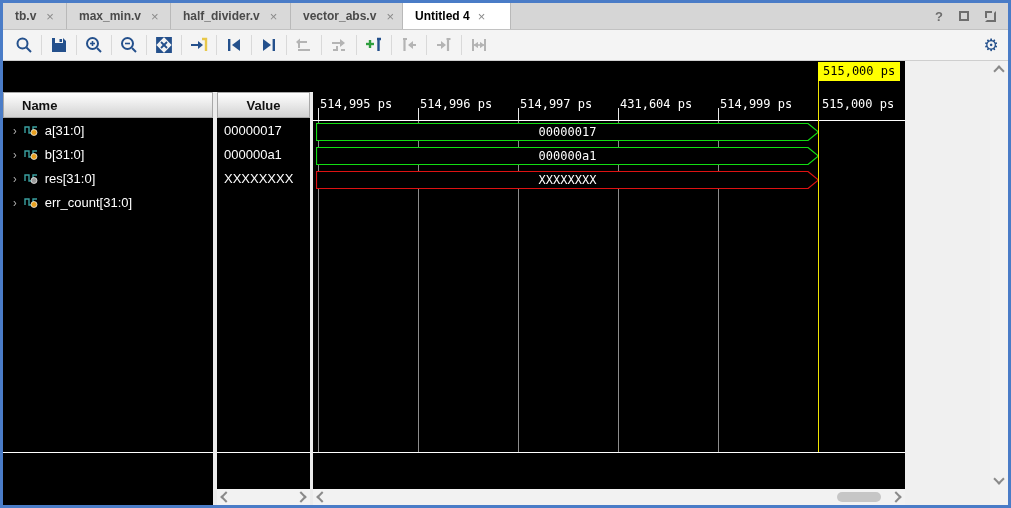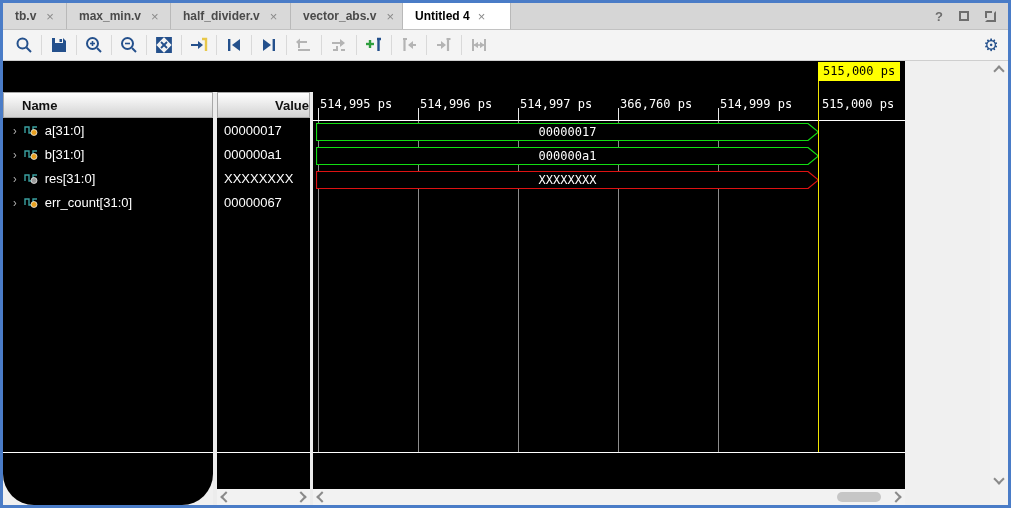--- a/index.html
+++ b/index.html
@@ -28,27 +28,27 @@
     background:#f4f4f4; border-bottom:1px solid #cfcfcf; display:flex; align-items:center; padding-left:4px; }
   .tbtn { width:34px; height:24px; display:flex; align-items:center; justify-content:center; }
   .tsep { width:1px; height:20px; background:#d9d9d9; }
   .tspacer { flex:1; }
   .gear { font-family:"DejaVu Sans", sans-serif; color:#24508c; font-size:17px; line-height:1; }
   
   .main-black-strip { position:absolute; left:0; top:58px; width:310px; height:31px; background:#000; z-index:5; }
   .gapcol { position:absolute; top:58px; height:444px; background:#ececec; z-index:1; }
   .gap1 { left:210px; width:4px; } .gap2 { left:307px; width:3px; }
   .panel { position:absolute; top:58px; height:444px; background:#000; z-index:2; }
-  .name-panel { left:0; width:210px;border-radius:31px; }
+  .name-panel { left:0; width:210px; }
   .value-panel { left:214px; width:93px; }
   .colhdr { position:absolute; left:0; top:31px; width:100%; height:26px;
     background:linear-gradient(#ffffff,#d2d2d2); border:1px solid #a8a8a8;
     font-size:13px; font-weight:bold; color:#111; display:flex; align-items:center; }
   .name-panel .colhdr { padding-left:18px; }
-  .value-panel .colhdr { justify-content:flex-end; }
+  .value-panel .colhdr { justify-content:center; }
   .rows { position:absolute; left:0; top:57px; width:100%; }
   .srow { height:24px; display:flex; align-items:center; color:#fff; font-size:13px; }
   .name-panel .srow { padding-left:10px; gap:7px; }
   .value-panel .srow { padding-left:7px; }
   .chev { color:#b0b0b0; font-size:11px; line-height:1; transform:scaleY(1.2); }
   .whiteline { position:absolute; left:0; top:391px; width:100%; height:1px; background:#fff; }
   
   .hscroll { position:absolute; left:0; top:428px; width:100%; height:16px; background:#f2f2f2; z-index:6; }
   .vscroll { position:absolute; left:987px; top:58px; width:18px; height:428px; background:#f2f2f2; z-index:6; }
   .corner { position:absolute; left:987px; top:486px; width:18px; height:16px; background:#f2f2f2; z-index:6; }
@@ -281,38 +281,35 @@
     <div class="rows">
       <div class="srow">
           <span>00000017</span>
         </div>
       <div class="srow">
           <span>000000a1</span>
         </div>
       <div class="srow">
           <span>XXXXXXXX</span>
         </div>
-      <div class="srow">
-          <span>00000067</span>
-        </div>
     </div>
     <div class="whiteline"></div>
     <div class="hscroll">
       <span class="arr arr-left"></span>
       <span class="arr arr-right"></span>
     </div>
   </div>
 
   <div class="wave">
     <div class="cursor-label mono">515,000 ps</div>
 
     <div class="axis-label mono" style="left:7px">514,995 ps</div>
     <div class="axis-label mono" style="left:107px">514,996 ps</div>
     <div class="axis-label mono" style="left:207px">514,997 ps</div>
-    <div class="axis-label mono" style="left:307px">366,760 ps</div>
+    <div class="axis-label mono" style="left:307px">431,604 ps</div>
     <div class="axis-label mono" style="left:407px">514,999 ps</div>
     <div class="axis-label mono" style="left:509px">515,000 ps</div>
     <div class="axis-label mono" style="left:607px">515,001 ps</div>
 
     <div class="tick" style="left:5px"></div>
     <div class="tick" style="left:105px"></div>
     <div class="tick" style="left:205px"></div>
     <div class="tick" style="left:305px"></div>
     <div class="tick" style="left:405px"></div>
     <div class="tick" style="left:605px"></div>

